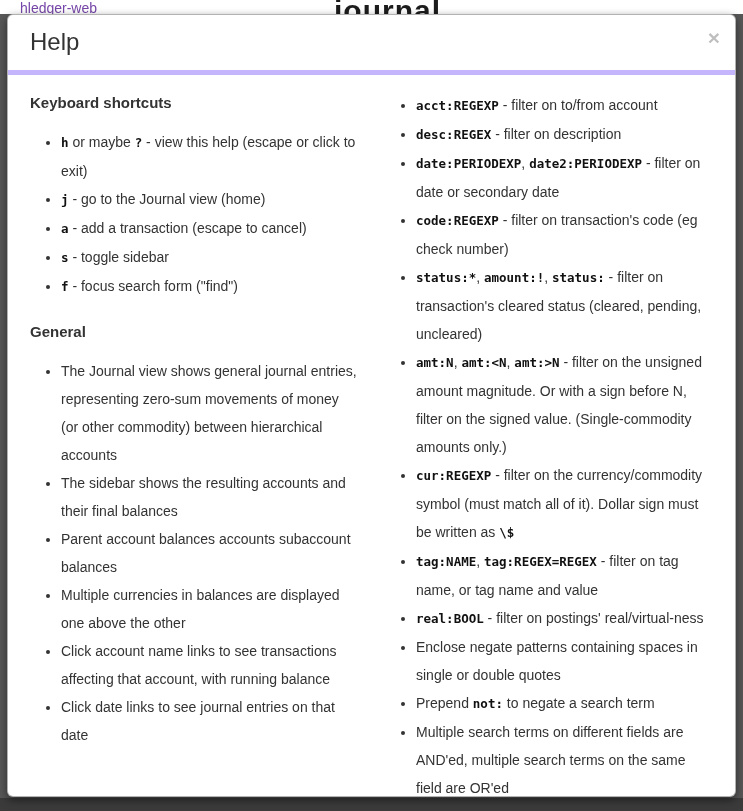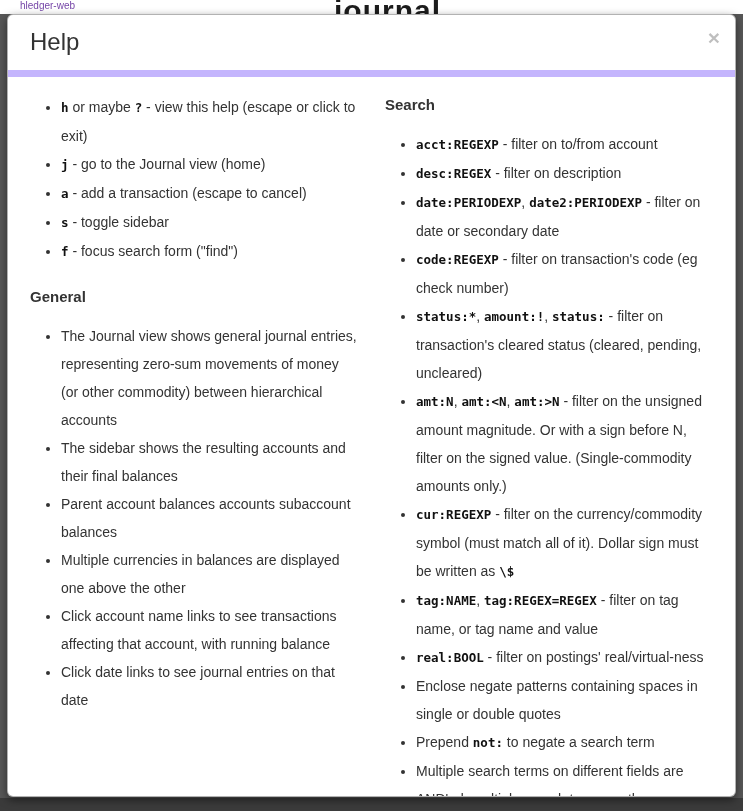--- a/index.html
+++ b/index.html
@@ -18,21 +18,21 @@
   
   .page-nav {
     position: absolute;
     top: 0; left: 0; right: 0;
     height: 40px;
     background: #ffffff;
   }
   .brand {
     position: absolute;
     left: 20px; top: 0;
-    font-size: 10px;
+    font-size: 14px;
     color: #7646a8;
     text-decoration: none;
     cursor: pointer;
   }
   .page-heading {
     position: absolute;
     left: 334px; top: -6px;
     font-size: 30px;
     font-weight: bold;
     color: #1c1c1c;
@@ -58,21 +58,21 @@
     top: 14px; left: 7px; right: 7px; bottom: 14px;
     background: #ffffff;
     border: 1px solid rgba(0,0,0,0.3);
     border-radius: 6px;
     box-shadow: 0 3px 9px rgba(0,0,0,0.5);
     overflow: hidden;
   }
   .modal-header {
     position: relative;
     padding: 13px 15px 13px 22px;
-    border-bottom: 7px solid #c4b5fd;
+    border-bottom: 5px solid #c4b5fd;
   }
   .modal-title {
     font-size: 24px;
     font-weight: normal;
     color: #333333;
     line-height: 1.2;
   }
   .close {
     position: absolute;
     top: 12px; right: 15px;
@@ -137,20 +137,21 @@
 
     <div class="modal-header">
       <h1 class="modal-title">Help</h1>
       <button class="close">×</button>
     </div>
 
     <div class="modal-body">
 
       <div class="col">
         <div class="section">
+          <h2 class="section-heading">Keyboard shortcuts</h2>
           <ul class="help-list">
               <li><code>h</code> or maybe <code>?</code> - view this help (escape or click to exit)</li>
               <li><code>j</code> - go to the Journal view (home)</li>
               <li><code>a</code> - add a transaction (escape to cancel)</li>
               <li><code>s</code> - toggle sidebar</li>
               <li><code>f</code> - focus search form ("find")</li>
             </ul>
         </div>
         <div class="section">
           <h2 class="section-heading">General</h2>
@@ -160,21 +161,20 @@
               <li>Parent account balances accounts subaccount balances</li>
               <li>Multiple currencies in balances are displayed one above the other</li>
               <li>Click account name links to see transactions affecting that account, with running balance</li>
               <li>Click date links to see journal entries on that date</li>
             </ul>
         </div>
       </div>
 
       <div class="col">
         <div class="section">
-          <h2 class="section-heading">Search</h2>
           <ul class="help-list">
               <li><code>acct:REGEXP</code> - filter on to/from account</li>
               <li><code>desc:REGEX</code> - filter on description</li>
               <li><code>date:PERIODEXP</code>, <code>date2:PERIODEXP</code> - filter on date or secondary date</li>
               <li><code>code:REGEXP</code> - filter on transaction's code (eg check number)</li>
               <li><code>status:*</code>, <code>amount:!</code>, <code>status:</code> - filter on transaction's cleared status (cleared, pending, uncleared)</li>
               <li><code>amt:N</code>, <code>amt:&lt;N</code>, <code>amt:&gt;N</code> - filter on the unsigned amount magnitude. Or with a sign before N, filter on the signed value. (Single-commodity amounts only.)</li>
               <li><code>cur:REGEXP</code> - filter on the currency/commodity symbol (must match all of it). Dollar sign must be written as <code>\$</code></li>
               <li><code>tag:NAME</code>, <code>tag:REGEX=REGEX</code> - filter on tag name, or tag name and value</li>
               <li><code>real:BOOL</code> - filter on postings' real/virtual-ness</li>

